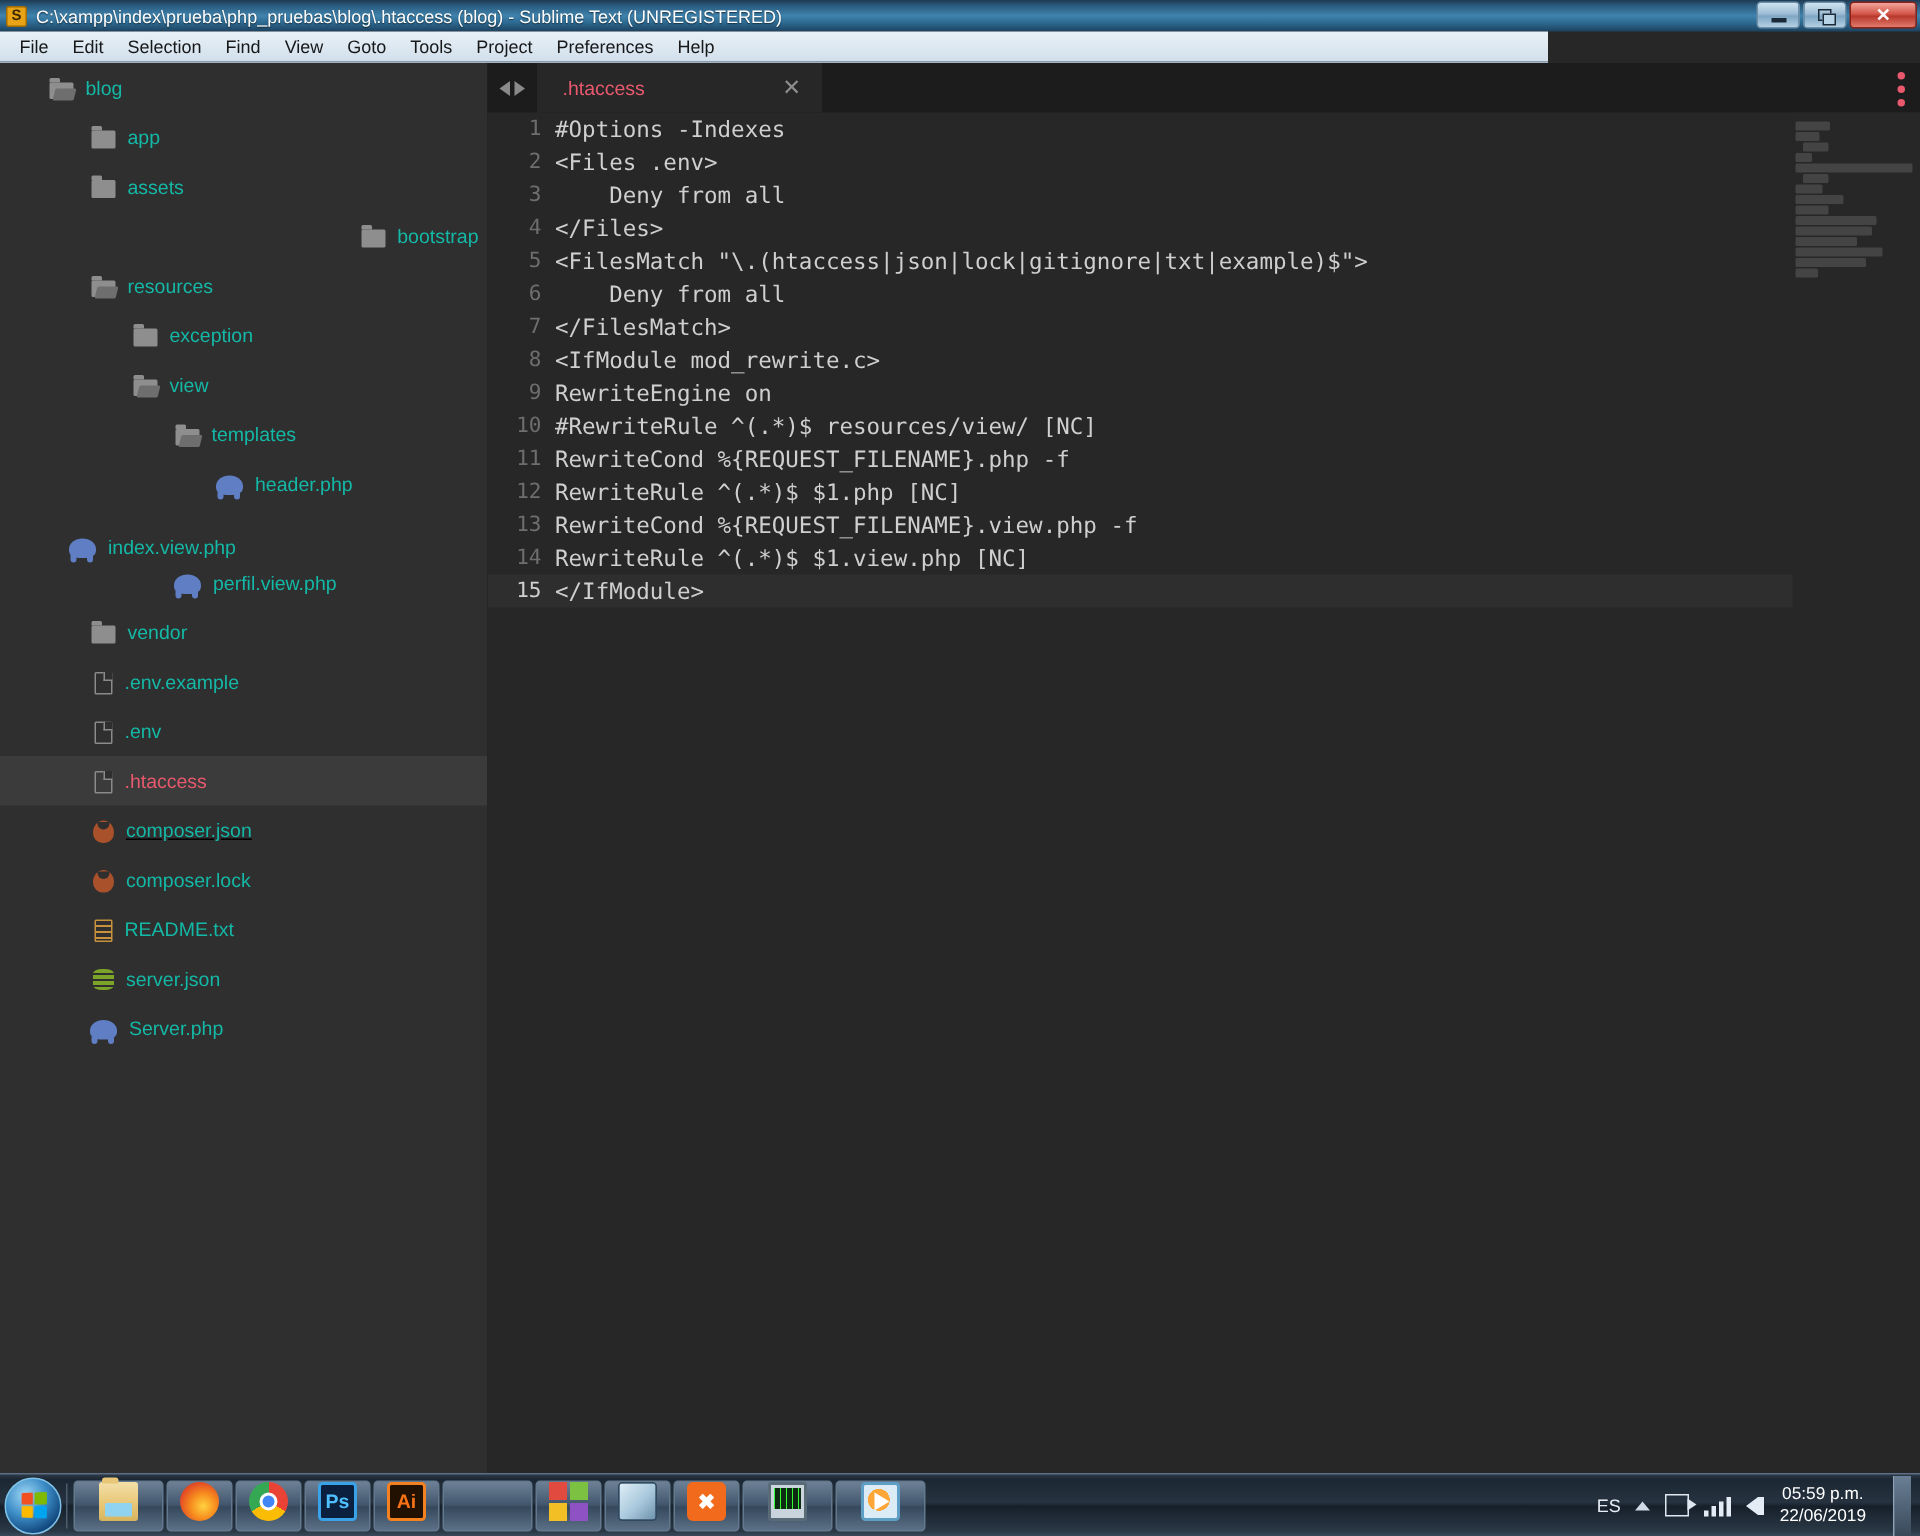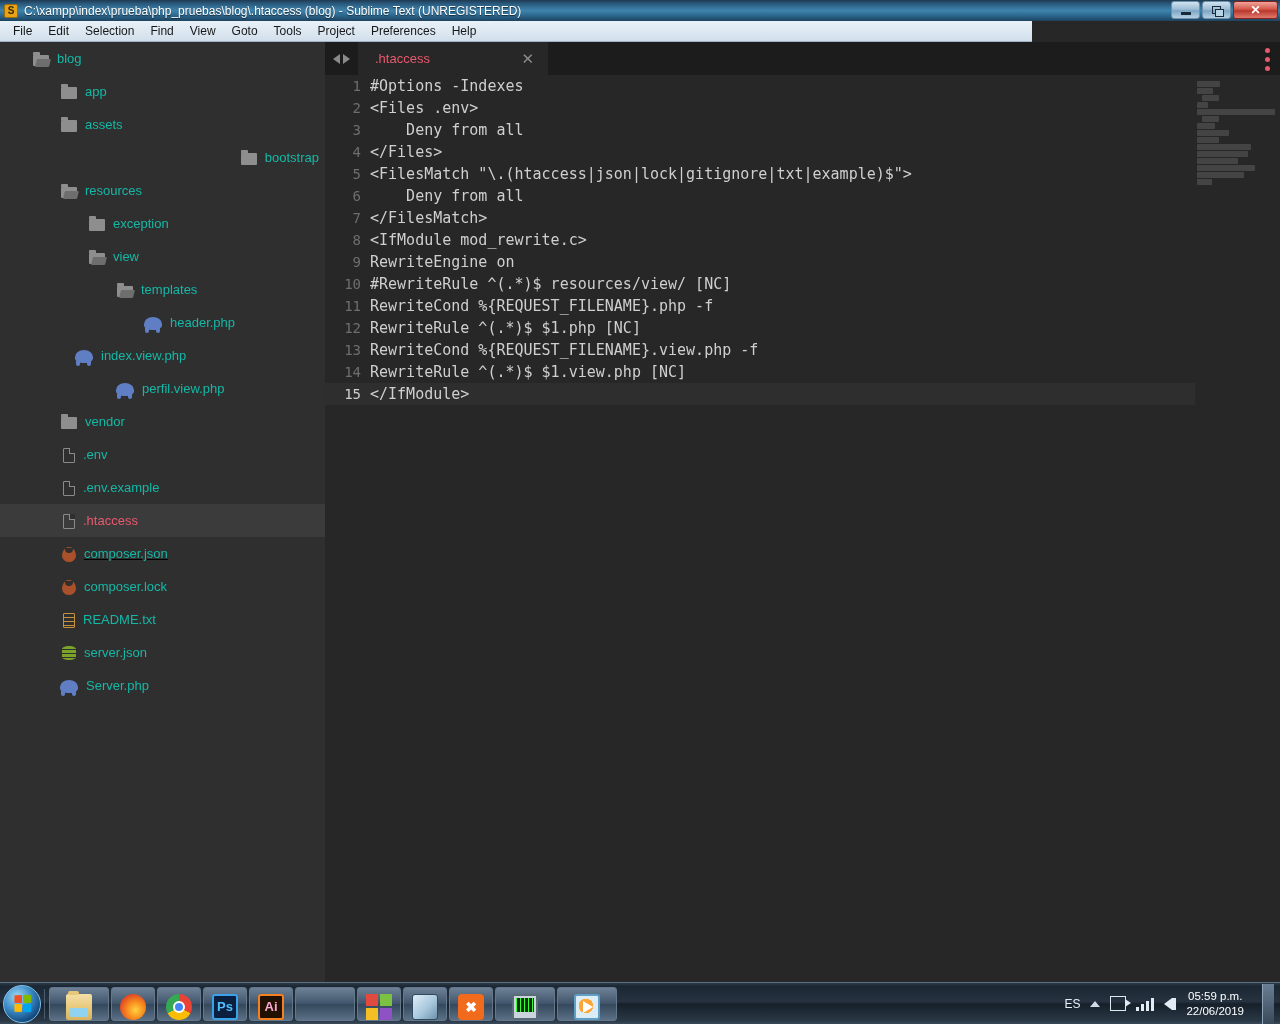--- a/index.html
+++ b/index.html
@@ -218,21 +218,21 @@
   }
   .orb-logo {
     width:17px; height:17px;
     display:grid; grid-template-columns:1fr 1fr; grid-template-rows:1fr 1fr; gap:1.5px;
     transform:perspective(30px) rotateY(-8deg);
   }
   .orb-logo i { display:block; border-radius:1px; }
   .tbsep { width:1px; height:30px; background:#4b5c6e; margin:0 3px; flex:none; }
   .tbitem {
     height:34px; min-width:44px; margin:0 1px; border-radius:3px;
-    border:1px solid #5d7near; display:flex; align-items:flex-end; justify-content:center;
+    border:1px solid #5d7near; display:flex; align-items:flex-start; justify-content:center;
     flex:none;
   }
   .tbitem {
     border:1px solid #63788c;
     background:linear-gradient(to bottom,#6d8096 0%,#41566c 48%,#35485c 52%,#5b7086 100%);
   }
   .tbitem.wide { min-width:60px; }
   .tray { margin-left:auto; display:flex; align-items:center; gap:10px; padding-right:6px; }
   .tray .lang { font-size:12px; color:#e6edf4; }
   .tray .chev { width:0;height:0;border-left:5px solid transparent;border-right:5px solid transparent;border-bottom:6px solid #cfdae6; }
@@ -246,21 +246,21 @@
   .ic.explorer { background:linear-gradient(to bottom,#f3dfa8 0%,#e8c878 55%,#d8b45e 100%); border-radius:2px; }
   .ic.explorer:before { content:""; position:absolute; left:2px; top:-3px; width:11px; height:4px; background:#e8c878; border-radius:2px 2px 0 0; }
   .ic.explorer:after { content:""; position:absolute; left:4px; bottom:3px; width:18px; height:9px; background:#8fd3f0; border-radius:1px; }
   .ic.firefox { border-radius:50%; background:radial-gradient(circle at 60% 62%,#ffd23f 0%,#f78c1e 38%,#e44d26 70%,#a32d1c 100%); }
   .ic.chrome { border-radius:50%;
     background:conic-gradient(#ea4335 0deg 120deg,#fbbc05 120deg 240deg,#34a853 240deg 360deg); }
   .ic.chrome:after { content:""; position:absolute; left:7px; top:7px; width:12px; height:12px; border-radius:50%; background:#4285f4; border:2px solid #fff; box-sizing:border-box; }
   .ic.ps { background:#0b1f3f; border:2px solid #3aa2e8; border-radius:3px; color:#4fc0ff;
     font-family:"Liberation Sans",sans-serif; font-size:13px; font-weight:bold;
     display:flex; align-items:center; justify-content:center; }
-  .ic.ai { background:#221100; border:2px solid #f48020; border-radius:3px; color:#f9a8d4;
+  .ic.ai { background:#221100; border:2px solid #f48020; border-radius:3px; color:#f97316;
     font-size:13px; font-weight:bold; display:flex; align-items:center; justify-content:center; }
   .ic.tiles { display:grid; grid-template-columns:1fr 1fr; grid-template-rows:1fr 1fr; gap:2px; }
   .ic.tiles i { display:block; }
   .ic.cube { background:linear-gradient(135deg,#dfeef7 0%,#a8c8dc 55%,#6f93ad 100%);
     border:1.5px solid #2f4a60; border-radius:3px; transform:rotate(0deg); }
   .ic.xampp { background:#f26a1b; border-radius:4px; color:#fff; font-size:14px; font-weight:bold;
     display:flex; align-items:center; justify-content:center; }
   .ic.monitor { background:#c9d4dc; border:2px solid #5a6b78; border-radius:2px; }
   .ic.monitor:after { content:""; position:absolute; left:2px; top:2px; right:2px; bottom:6px; background:#0d2a12;
     background-image:linear-gradient(90deg,#3f3 1px,transparent 1px); background-size:4px 4px; }
@@ -341,39 +341,39 @@
             <span class="lbl">view</span>
           </div>
           <div class="row" style="padding-left: 117px;">
             <span class="ico folder-open"></span>
             <span class="lbl">templates</span>
           </div>
           <div class="row" style="padding-left: 145px;">
             <span class="ico php"></span>
             <span class="lbl">header.php</span>
           </div>
-          <div class="row" style="padding-left: 76px;">
+          <div class="row" style="padding-left: 47px; align-items: flex-end;">
             <span class="ico php"></span>
             <span class="lbl">index.view.php</span>
           </div>
           <div class="row" style="padding-left: 117px;">
             <span class="ico php"></span>
             <span class="lbl">perfil.view.php</span>
           </div>
           <div class="row" style="padding-left: 61px;">
             <span class="ico folder-closed"></span>
             <span class="lbl">vendor</span>
           </div>
           <div class="row" style="padding-left: 61px;">
             <span class="ico file-plain"></span>
+            <span class="lbl">.env.example</span>
+          </div>
+          <div class="row" style="padding-left: 61px;">
+            <span class="ico file-plain"></span>
             <span class="lbl">.env</span>
-          </div>
-          <div class="row" style="padding-left: 61px;">
-            <span class="ico file-plain"></span>
-            <span class="lbl">.env.example</span>
           </div>
           <div class="row selected" style="padding-left: 61px;">
             <span class="ico file-plain"></span>
             <span class="lbl">.htaccess</span>
           </div>
           <div class="row" style="padding-left: 61px; text-decoration: underline;">
             <span class="ico composer"></span>
             <span class="lbl">composer.json</span>
           </div>
           <div class="row" style="padding-left: 61px;">

